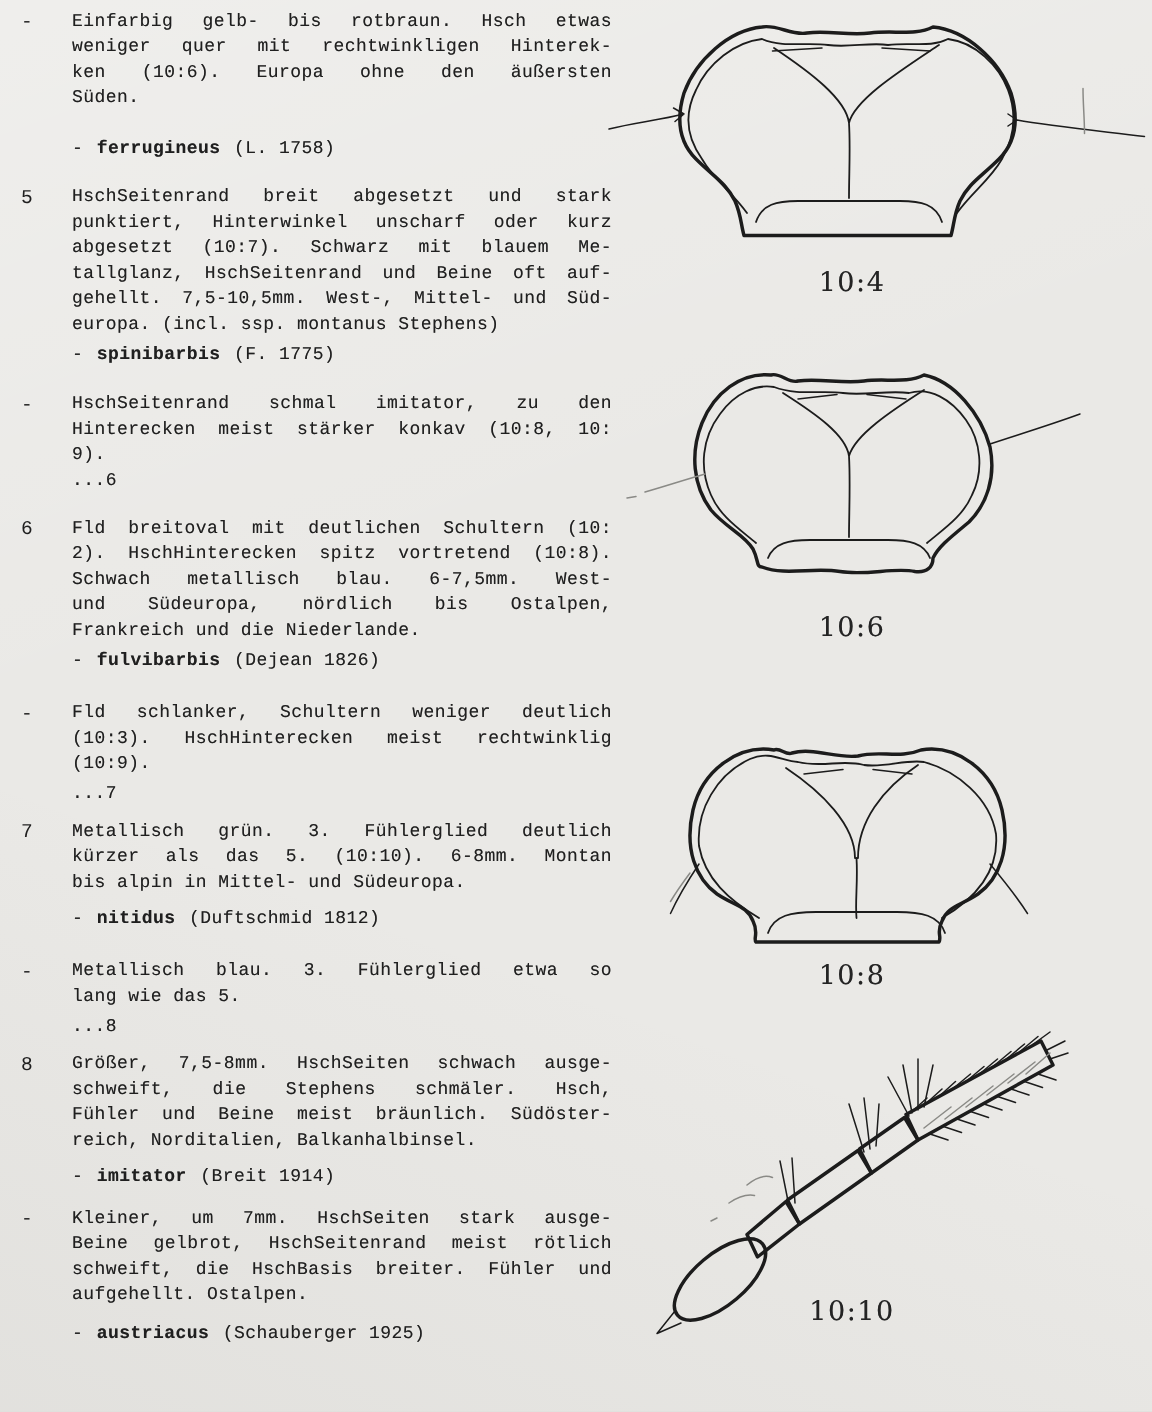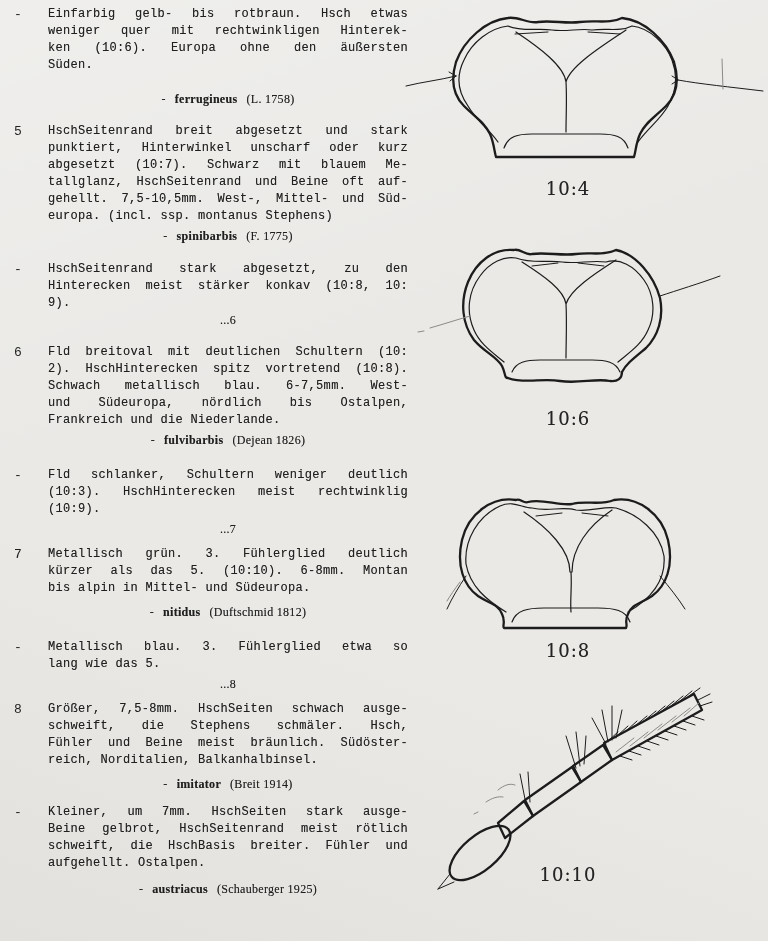--- a/index.html
+++ b/index.html
@@ -12,21 +12,21 @@
     color:#1f1f1f;
   }
   
   .text-col{position:absolute;left:0;top:0;width:420px;padding-top:6px;}
   .entry{display:flex;}
   .marker{flex:0 0 34px;padding-left:14px;font-size:13px;line-height:17px;}
   .body{width:360px;font-size:12px;line-height:17px;letter-spacing:.3px;
         text-shadow:0 0 .4px rgba(20,20,20,.45);}
   .line{text-align:justify;text-align-last:justify;white-space:normal;}
   .lines .line:last-child{text-align-last:left;}
-  .tail{text-align:center;font-family:Liberation Serif, serif;}
+  .tail{text-align:left;}
   .tail .dash{margin-right:9px;}
   .tail b{margin-right:9px;font-weight:bold;}
   
   .fig-col{position:absolute;left:420px;top:0;width:348px;height:941px;}
   .figure{position:absolute;left:0;width:348px;}
   .figure svg{overflow:visible;display:block;}
   .fig-label{
     position:absolute;left:98px;width:100px;text-align:center;
     font-family:"DejaVu Serif","Liberation Serif",serif;
     font-size:18px;letter-spacing:1px;color:#242424;
@@ -75,21 +75,21 @@
           <span class="dash">-</span><b>spinibarbis</b><span>(F. 1775)</span>
         </div>
       </div>
     </div>
 
     <div class="entry" style="margin-bottom:15px">
       <div class="marker">-</div>
       <div class="body">
         <div class="lines">
 
-        <div class="line">HschSeitenrand stark abgesetzt, zu den</div>
+        <div class="line">HschSeitenrand schmal imitator, zu den</div>
             <div class="line">Hinterecken meist stärker konkav (10:8, 10:</div>
             <div class="line">9).</div>
           </div>
         <div class="tail" style="margin-top:0">...6</div>
       </div>
     </div>
 
     <div class="entry" style="margin-bottom:18px">
       <div class="marker">6</div>
       <div class="body">

